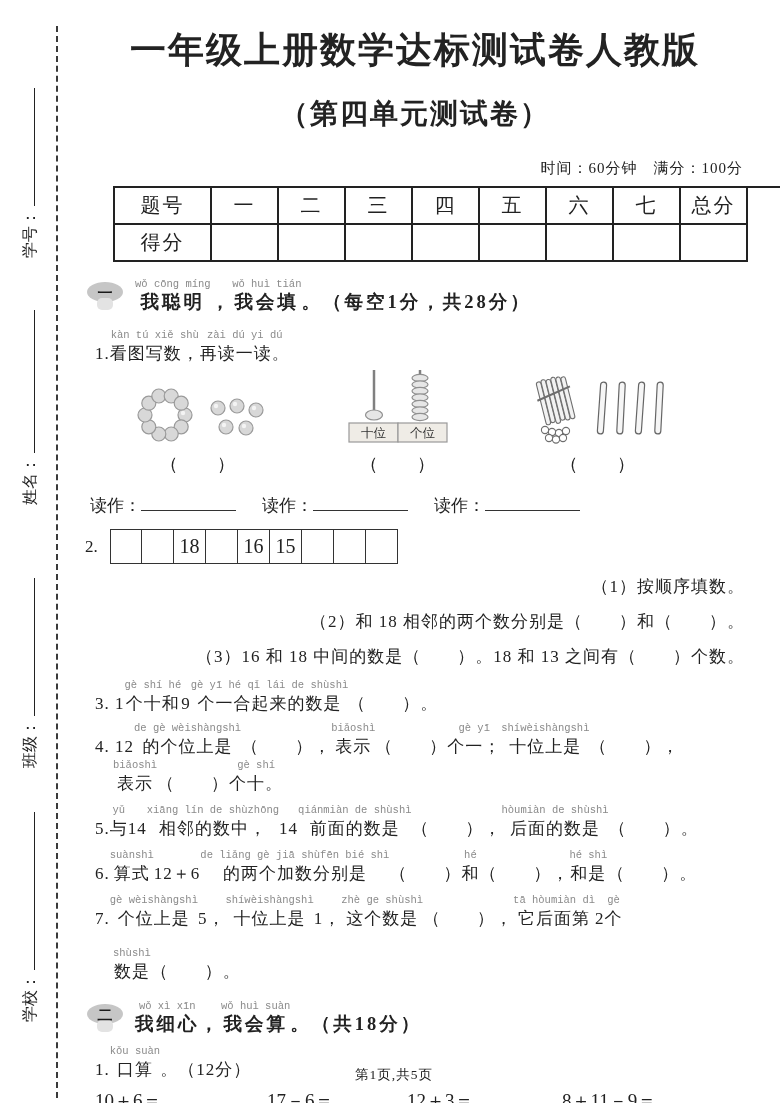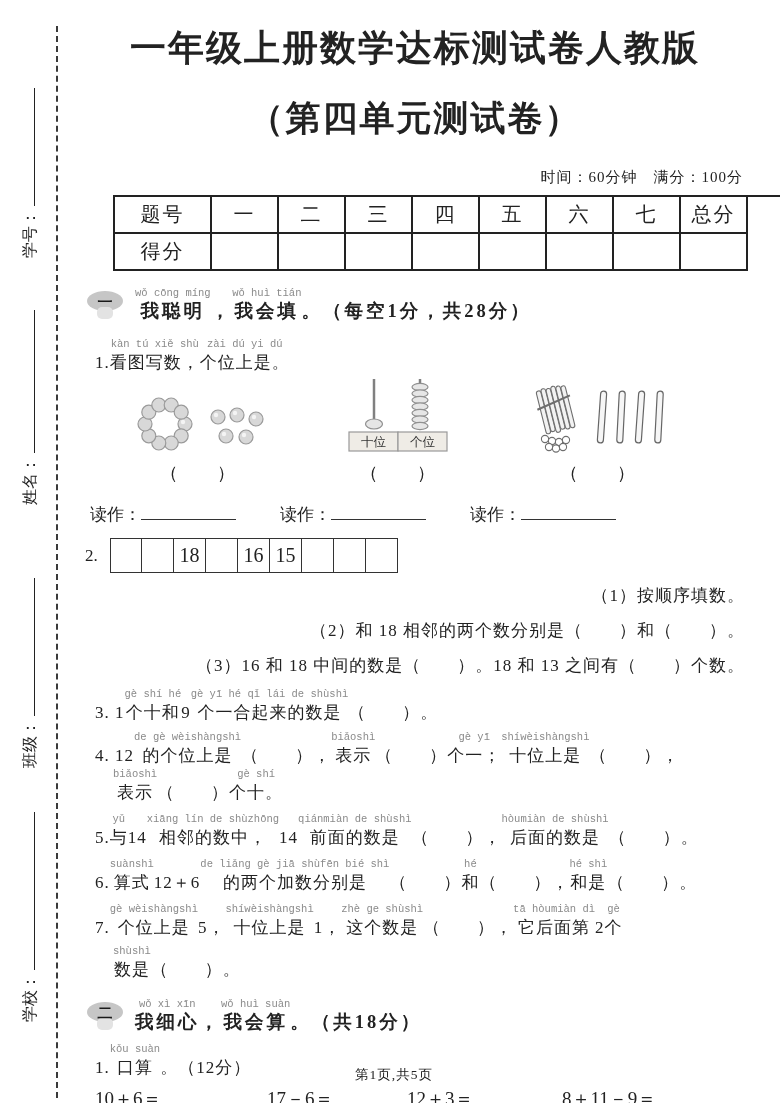--- a/index.html
+++ b/index.html
@@ -12,22 +12,22 @@
   
   .dash-line{position:absolute;left:56px;top:26px;height:1072px;width:0;
     border-left:2.5px dashed #3a3a3a;}
   .side-item{position:absolute;left:20px;transform:rotate(-90deg);transform-origin:0 0;
     white-space:nowrap;font-size:16px;color:#222;}
   .side-item .wline{display:inline-block;border-bottom:1.6px solid #222;height:13px;
     vertical-align:baseline;margin-left:4px;}
 
   
   #content{position:absolute;left:85px;top:0;width:660px;}
-  .title{margin-top:30px;text-align:center;font-size:36px;font-weight:700;letter-spacing:2px;line-height:1.15;font-family:Liberation Mono, monospace;}
-  .subtitle{margin-top:24px;text-align:center;font-size:35px;font-weight:700;letter-spacing:2px;}
+  .title{margin-top:30px;text-align:center;font-size:36px;font-weight:700;letter-spacing:2px;line-height:1.15;}
+  .subtitle{margin-top:24px;text-align:center;font-size:28px;font-weight:700;letter-spacing:2px;}
   .meta{margin-top:26px;text-align:right;font-size:15px;padding-right:2px;letter-spacing:1px;}
 
   .score-table{margin-top:8px;margin-left:28px;width:713px;
     border-top:2px solid #222;border-left:2px solid #222;}
   .st-row{display:grid;grid-template-columns:97px repeat(8,67px);}
   .st-cell{border-right:2px solid #222;border-bottom:2px solid #222;height:37px;
     display:flex;align-items:center;justify-content:center;font-size:20px;letter-spacing:2px;}
 
   
   .qline{margin-top:14px;padding-left:10px;line-height:1;}
@@ -40,21 +40,21 @@
   .sec-badge{flex:0 0 auto;margin-bottom:2px;}
   .sec-title{padding-left:0;margin-top:0;}
   .sec-title .cn{font-weight:700;font-size:18.5px;letter-spacing:3px;}
 
   
   .img-row{display:flex;justify-content:space-between;align-items:flex-end;
     margin-top:2px;padding-left:38px;padding-right:72px;}
   .img-block{text-align:center;}
   .img-caption{font-size:18px;margin-top:2px;letter-spacing:1px;}
 
-  .duzuo-row{display:flex;gap:44px;margin-top:18px;padding-left:5px;}
+  .duzuo-row{display:flex;gap:26px;margin-top:18px;padding-left:5px;}
   .duzuo-item{font-size:17px;white-space:nowrap;}
   .duzuo-item .wline{display:inline-block;width:95px;height:13px;border-bottom:1.6px solid #333;}
 
   .strip-row{display:flex;align-items:center;margin-top:12px;}
   .strip-num{font-size:17px;width:25px;}
   .strip{display:flex;}
   .strip .cell{width:32px;height:35px;border:1.6px solid #333;border-left:none;
     display:flex;align-items:center;justify-content:center;font-size:20px;}
   .strip .cell:first-child{border-left:1.6px solid #333;}
 
@@ -118,21 +118,21 @@
 
   <div class="sec-header">
     <svg class="sec-badge" width="40" height="32" viewBox="0 0 40 32">
       <ellipse cx="20" cy="11" rx="18" ry="10" fill="#c6c6c6"></ellipse>
       <rect x="12" y="17" width="16" height="12" rx="5" fill="#e3e3e3"></rect>
       <text x="20" y="16.5" font-size="15" font-weight="bold" fill="#1a1a1a" text-anchor="middle">一</text>
     </svg>
     <div class="qline sec-title"><span class="seg"><span class="py">wǒ cōng míng</span><span class="cn">我聪明</span></span><span class="seg"><span class="py">&nbsp;</span><span class="cn">，</span></span><span class="seg"><span class="py">wǒ huì tián</span><span class="cn">我会填</span></span><span class="seg"><span class="py">&nbsp;</span><span class="cn">。（每空1分，共28分）</span></span></div>
   </div>
 
-  <div class="qline"><span class="seg"><span class="py">&nbsp;</span><span class="cn">1. </span></span><span class="seg"><span class="py">kàn tú xiě shù</span><span class="cn">看图写数，</span></span><span class="seg"><span class="py">zài dú yi dú</span><span class="cn">个位上是。</span></span></div>
+  <div class="qline"><span class="seg"><span class="py">&nbsp;</span><span class="cn">1. </span></span><span class="seg"><span class="py">kàn tú xiě shù</span><span class="cn">看图写数，</span></span><span class="seg"><span class="py">zài dú yi dú</span><span class="cn">再读一读。</span></span></div>
 
   <div class="img-row">
     <div class="img-block">
       <svg width="150" height="62" viewBox="0 0 150 62">
         <g fill="#d8d8d8" stroke="#9a9a9a" stroke-width="1.2">
           <circle cx="62" cy="31" r="7"></circle>
             <circle cx="58.2" cy="42.8" r="7"></circle>
             <circle cx="48.2" cy="50" r="7"></circle>
           <circle cx="35.8" cy="50" r="7"></circle>
             <circle cx="25.8" cy="42.8" r="7"></circle>
@@ -242,21 +242,21 @@
   <div class="subline">（1）按顺序填数。</div>
   <div class="subline">（2）和 18 相邻的两个数分别是（　　）和（　　）。</div>
   <div class="subline">（3）16 和 18 中间的数是（　　）。18 和 13 之间有（　　）个数。</div>
 
   <div class="qline" style="margin-top:10px;"><span class="seg"><span class="py">&nbsp;</span><span class="cn">3. 1 </span></span><span class="seg"><span class="py">gè shí hé</span><span class="cn">个十和</span></span><span class="seg"><span class="py">&nbsp;</span><span class="cn"> 9 </span></span><span class="seg"><span class="py">gè yī hé qǐ lái de shùshì</span><span class="cn">个一合起来的数是</span></span><span class="seg"><span class="py">&nbsp;</span><span class="cn">（　　）。</span></span></div>
   <div class="qline" style="margin-top:6px;"><span class="seg"><span class="py">&nbsp;</span><span class="cn">4. 12 </span></span><span class="seg"><span class="py">de gè wèishàngshì</span><span class="cn">的个位上是</span></span><span class="seg"><span class="py">&nbsp;</span><span class="cn">（　　），</span></span><span class="seg"><span class="py">biǎoshì</span><span class="cn">表示</span></span><span class="seg"><span class="py">&nbsp;</span><span class="cn">（　　）</span></span><span class="seg"><span class="py">gè yī</span><span class="cn">个一；</span></span><span class="seg"><span class="py">shíwèishàngshì</span><span class="cn">十位上是</span></span><span class="seg"><span class="py">&nbsp;</span><span class="cn">（　　），</span></span></div>
   <div class="qline" style="margin-top:0;padding-left:28px;"><span class="seg"><span class="py">biǎoshì</span><span class="cn">表示</span></span><span class="seg"><span class="py">&nbsp;</span><span class="cn">（　　）</span></span><span class="seg"><span class="py">gè shí</span><span class="cn">个十。</span></span></div>
   <div class="qline" style="margin-top:8px;"><span class="seg"><span class="py">&nbsp;</span><span class="cn">5. </span></span><span class="seg"><span class="py">yǔ</span><span class="cn">与</span></span><span class="seg"><span class="py">&nbsp;</span><span class="cn"> 14 </span></span><span class="seg"><span class="py">xiāng lín de shùzhōng</span><span class="cn">相邻的数中，</span></span><span class="seg"><span class="py">&nbsp;</span><span class="cn">14 </span></span><span class="seg"><span class="py">qiánmiàn de shùshì</span><span class="cn">前面的数是</span></span><span class="seg"><span class="py">&nbsp;</span><span class="cn">（　　），</span></span><span class="seg"><span class="py">hòumiàn de shùshì</span><span class="cn">后面的数是</span></span><span class="seg"><span class="py">&nbsp;</span><span class="cn">（　　）。</span></span></div>
   <div class="qline" style="margin-top:8px;"><span class="seg"><span class="py">&nbsp;</span><span class="cn">6. </span></span><span class="seg"><span class="py">suànshì</span><span class="cn">算式</span></span><span class="seg"><span class="py">&nbsp;</span><span class="cn"> 12＋6 </span></span><span class="seg"><span class="py">de liǎng gè jiā shùfēn bié shì</span><span class="cn">的两个加数分别是</span></span><span class="seg"><span class="py">&nbsp;</span><span class="cn">（　　）</span></span><span class="seg"><span class="py">hé</span><span class="cn">和</span></span><span class="seg"><span class="py">&nbsp;</span><span class="cn">（　　），</span></span><span class="seg"><span class="py">hé shì</span><span class="cn">和是</span></span><span class="seg"><span class="py">&nbsp;</span><span class="cn">（　　）。</span></span></div>
   <div class="qline" style="margin-top:8px;"><span class="seg"><span class="py">&nbsp;</span><span class="cn">7. </span></span><span class="seg"><span class="py">gè wèishàngshì</span><span class="cn">个位上是</span></span><span class="seg"><span class="py">&nbsp;</span><span class="cn"> 5，</span></span><span class="seg"><span class="py">shíwèishàngshì</span><span class="cn">十位上是</span></span><span class="seg"><span class="py">&nbsp;</span><span class="cn"> 1，</span></span><span class="seg"><span class="py">zhè ge shùshì</span><span class="cn">这个数是</span></span><span class="seg"><span class="py">&nbsp;</span><span class="cn">（　　），</span></span><span class="seg"><span class="py">tā hòumiàn dì</span><span class="cn">它后面第</span></span><span class="seg"><span class="py">&nbsp;</span><span class="cn"> 2 </span></span><span class="seg"><span class="py">gè</span><span class="cn">个</span></span></div>
-  <div class="qline" style="margin-top:5px;padding-left:28px;"><span class="seg"><span class="py">shùshì</span><span class="cn">数是</span></span><span class="seg"><span class="py">&nbsp;</span><span class="cn">（　　）。</span></span></div>
+  <div class="qline" style="margin-top:16px;padding-left:28px;"><span class="seg"><span class="py">shùshì</span><span class="cn">数是</span></span><span class="seg"><span class="py">&nbsp;</span><span class="cn">（　　）。</span></span></div>
 
   <div class="sec-header">
     <svg class="sec-badge" width="40" height="32" viewBox="0 0 40 32">
       <ellipse cx="20" cy="11" rx="18" ry="10" fill="#c6c6c6"></ellipse>
       <rect x="12" y="17" width="16" height="12" rx="5" fill="#e3e3e3"></rect>
       <text x="20" y="16.5" font-size="15" font-weight="bold" fill="#1a1a1a" text-anchor="middle">二</text>
     </svg>
     <div class="qline sec-title"><span class="seg"><span class="py">wǒ xì xīn</span><span class="cn">我细心</span></span><span class="seg"><span class="py">&nbsp;</span><span class="cn">，</span></span><span class="seg"><span class="py">wǒ huì suàn</span><span class="cn">我会算</span></span><span class="seg"><span class="py">&nbsp;</span><span class="cn">。（共18分）</span></span></div>
   </div>
 

